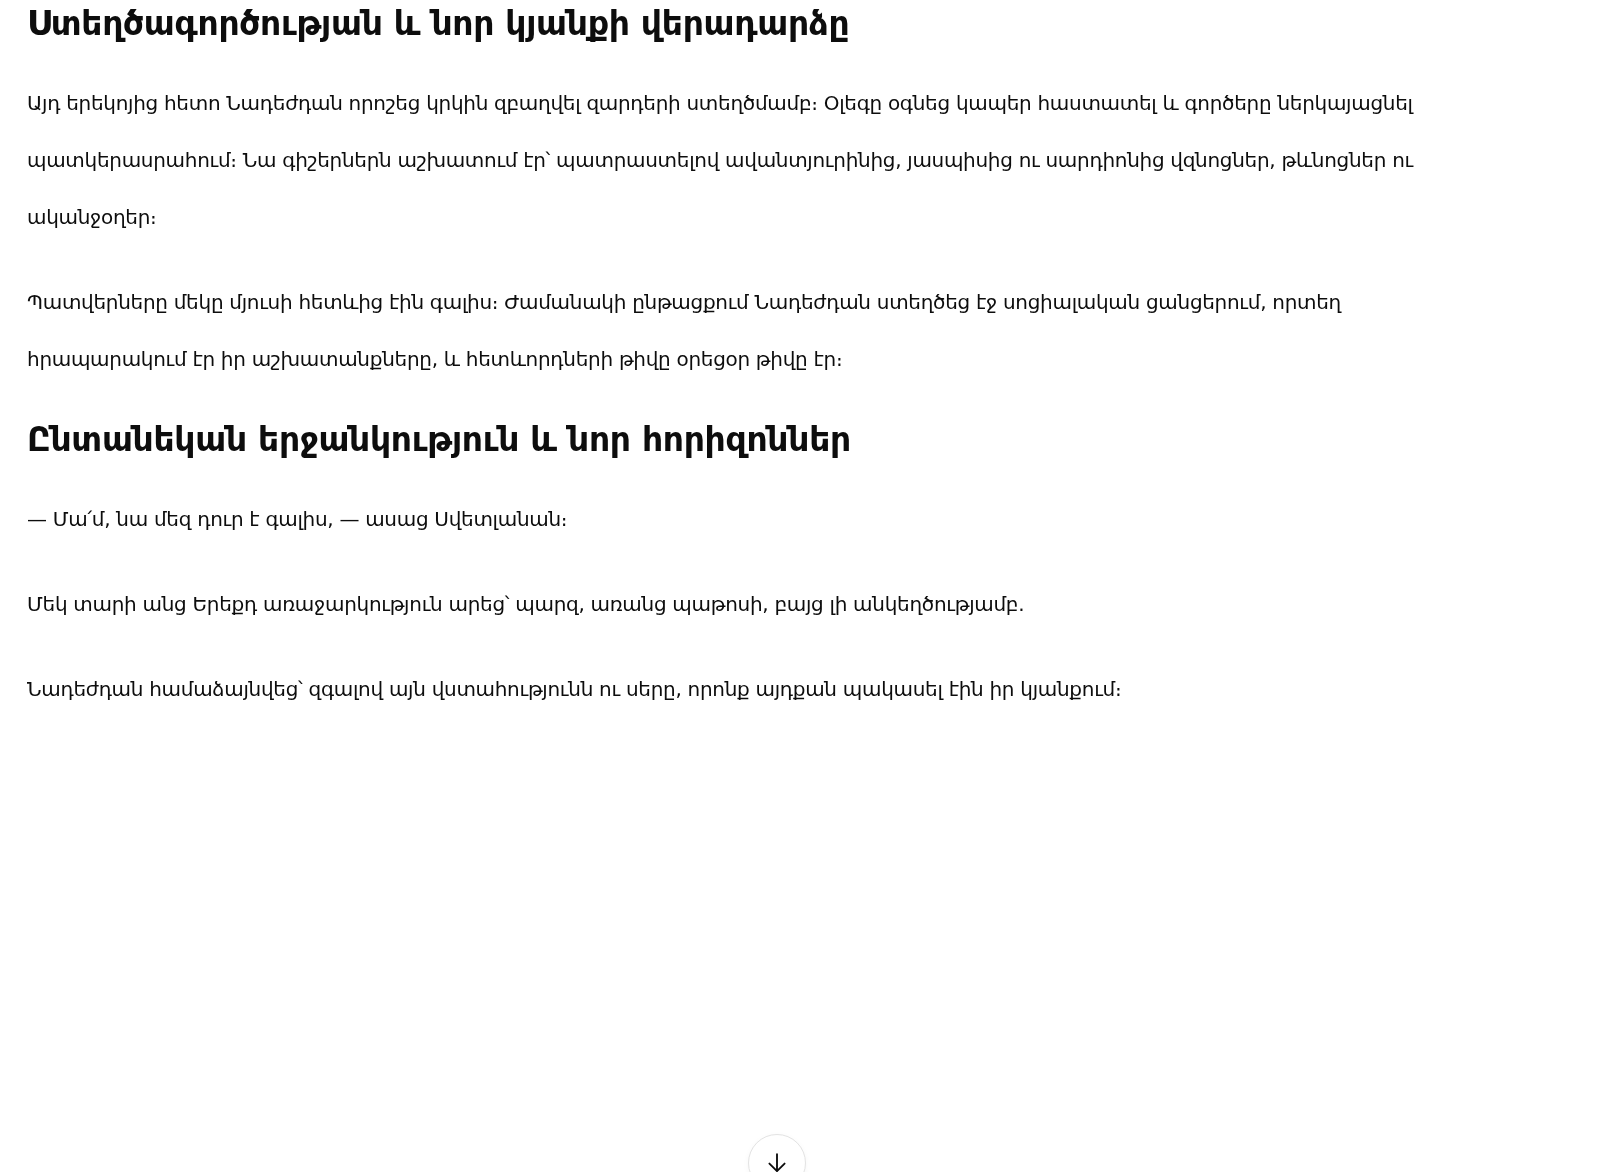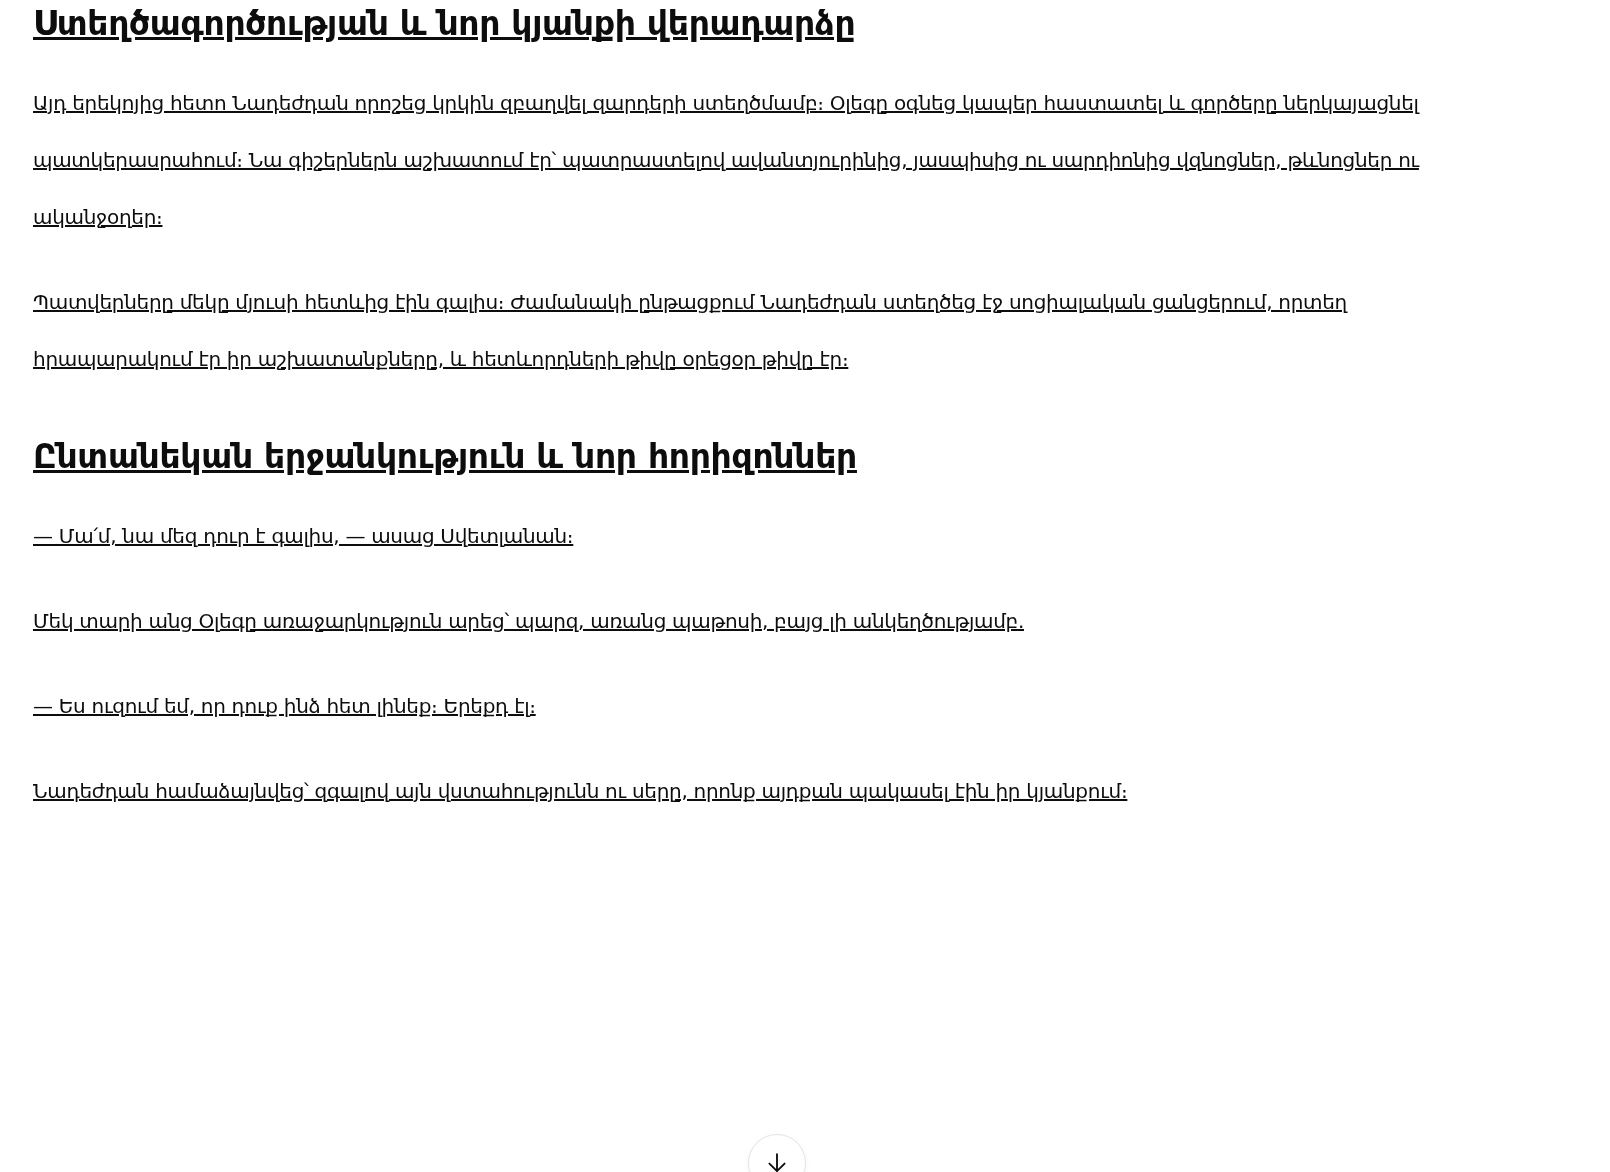--- a/index.html
+++ b/index.html
@@ -10,33 +10,32 @@
     font-family: "DejaVu Sans", "Liberation Sans", sans-serif;
     color: #0d0d0d;
   }
   .page {
     position: relative;
     width: 1610px; height: 1172px;
     background: #ffffff;
   }
   .prose {
     position: absolute;
-    left: 33px; top: 2px;
+    left: 27px; top: 2px;
     width: 1428px;
-    text-decoration: underline;
   }
   .prose h3 {
     font-size: 33px;
     line-height: 43px;
     font-weight: 700;
     letter-spacing: -0.3px;
     color: #0d0d0d;
     margin: 0 0 30px 0;
   }
-  .prose h3.mt { margin-top: 47px; }
+  .prose h3.mt { margin-top: 30px; }
   .prose p {
     font-size: 20px;
     line-height: 57px;
     letter-spacing: -0.3px;
     color: #0d0d0d;
     margin: 0 0 28px 0;
   }
   .scroll-btn {
     position: absolute;
     left: 748px; top: 1134px;
@@ -70,23 +69,22 @@
     <p>Այդ երեկոյից հետո Նադեժդան որոշեց կրկին զբաղվել զարդերի ստեղծմամբ։ Օլեգը օգնեց կապեր հաստատել և գործերը ներկայացնել պատկերասրահում։ Նա գիշերներն աշխատում էր՝ պատրաստելով ավանտյուրինից, յասպիսից ու սարդիոնից վզնոցներ, թևնոցներ ու ականջօղեր։</p>
 
     <p>Պատվերները մեկը մյուսի հետևից էին գալիս։ Ժամանակի ընթացքում Նադեժդան ստեղծեց էջ սոցիալական ցանցերում, որտեղ հրապարակում էր իր աշխատանքները, և հետևորդների թիվը օրեցօր թիվը էր։</p>
 
     <h3 class="mt">Ընտանեկան երջանկություն և նոր հորիզոններ</h3>
 
 
     <p>— Մա՛մ, նա մեզ դուր է գալիս, — ասաց Սվետլանան։</p>
 
 
-    <p>Մեկ տարի անց Օլեգը առաջարկություն արեց՝ պարզ, առանց պաթոսի, բայց լի անկեղծությամբ.</p>
+    <p>Մեկ տարի անց Երեքդ առաջարկություն արեց՝ պարզ, առանց պաթոսի, բայց լի անկեղծությամբ.</p>
 
-    <p>— Ես ուզում եմ, որ դուք ինձ հետ լինեք։ Երեքդ էլ։</p>
 
     <p>Նադեժդան համաձայնվեց՝ զգալով այն վստահությունն ու սերը, որոնք այդքան պակասել էին իր կյանքում։</p>
 
   </article>
 
   <button class="scroll-btn" aria-label="Scroll to bottom">
     <span style="display:flex">
       <svg viewBox="0 0 24 24" width="28" height="28">
         <path d="M12 4.5 v14.5 M5.5 12.5 L12 19 l6.5 -6.5"></path>
       </svg>

